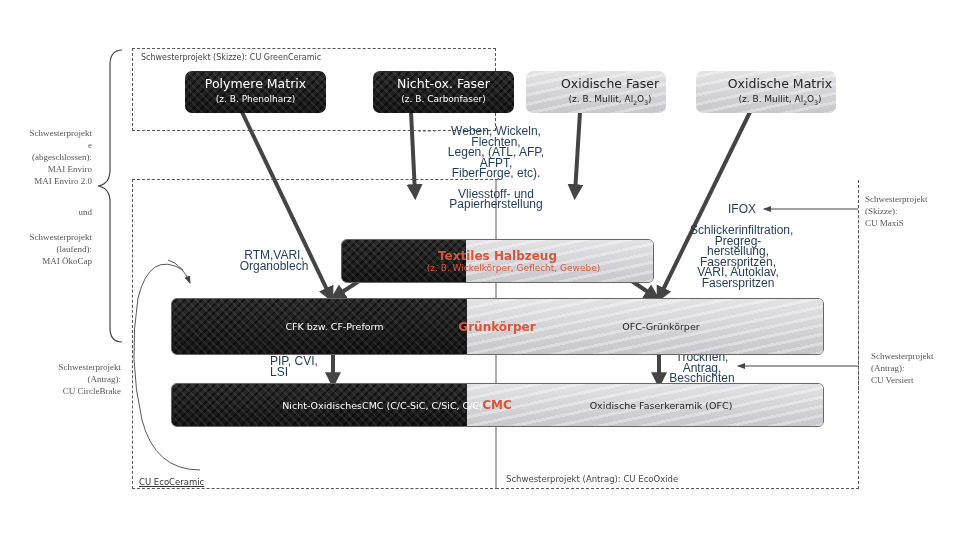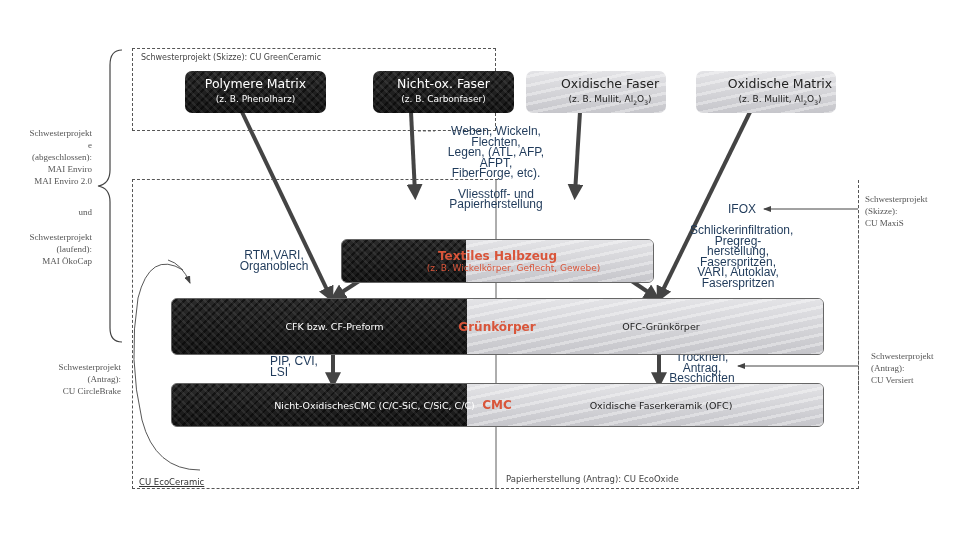--- a/index.html
+++ b/index.html
@@ -69,21 +69,21 @@
   <path d="M168,260 Q182,264 190,283" fill="none" stroke="#444" stroke-width="0.9" marker-end="url(#ahs)"></path>
 </svg>
 
 <div class="dash" style="left:132px; top:48px; width:364px; height:83px;"></div>
 <div class="dash" style="left:132px; top:179px; width:366px; height:310px; border-right:none;"></div>
 <div class="dash" style="left:496px; top:180px; width:363px; height:309px; border-left:none; border-top:none;"></div>
 <div class="dash" style="left:858px; top:190px; width:1px; height:200px; border-width:0 0 0 1px;"></div>
 
 <div class="abs" style="left:141px; top:53px; font-size:8px; color:#444;">Schwesterprojekt (Skizze): CU GreenCeramic</div>
 <div class="abs" style="left:139px; top:477px; font-size:8.5px; color:#333; text-decoration:underline;">CU EcoCeramic</div>
-<div class="abs" style="left:506px; top:474px; font-size:8.5px; color:#444;">Papierherstellung (Antrag): CU EcoOxide</div>
+<div class="abs" style="left:506px; top:474px; font-size:8.5px; color:#444;">Schwesterprojekt (Antrag): CU EcoOxide</div>
 
 <div class="side-text" style="left:8px; top:127px; width:84px; text-align:right;">
   <div>Schwesterprojekt</div>
   <div>e</div>
   <div>(abgeschlossen):</div>
   <div>MAI Enviro</div>
   <div>MAI Enviro 2.0</div>
 </div>
 <div class="side-text" style="left:8px; top:206px; width:84px; text-align:right;">und</div>
 <div class="side-text" style="left:8px; top:231px; width:84px; text-align:right;">
@@ -164,16 +164,16 @@
   <div class="left carbon" style="width:325px;"></div>
   <div class="right silver" style="width:328px;"></div>
   <div class="label" style="left:0; width:325px; color:#fff;">CFK bzw. CF-Preform</div>
   <div class="label red" style="left:270px; width:110px; font-size:12px;">Grünkörper</div>
   <div class="label" style="left:325px; width:328px; color:#222;">OFC-Grünkörper</div>
 </div>
 
 <div class="bar" style="left:171px; top:383px; width:653px; height:44px;">
   <div class="left carbon" style="width:325px;"></div>
   <div class="right silver" style="width:328px;"></div>
-  <div class="label" style="left:8px; width:325px; color:#fff;padding-left:32px;">Nicht-OxidischesCMC (C/C-SiC, C/SiC, C/C)</div>
+  <div class="label" style="left:16px; width:325px; color:#fff;padding-left:32px;">Nicht-OxidischesCMC (C/C-SiC, C/SiC, C/C)</div>
   <div class="label red" style="left:290px; width:70px; font-size:12px;">CMC</div>
   <div class="label" style="left:325px; width:328px; color:#222;">Oxidische Faserkeramik (OFC)</div>
 </div>
 
 </body></html>

